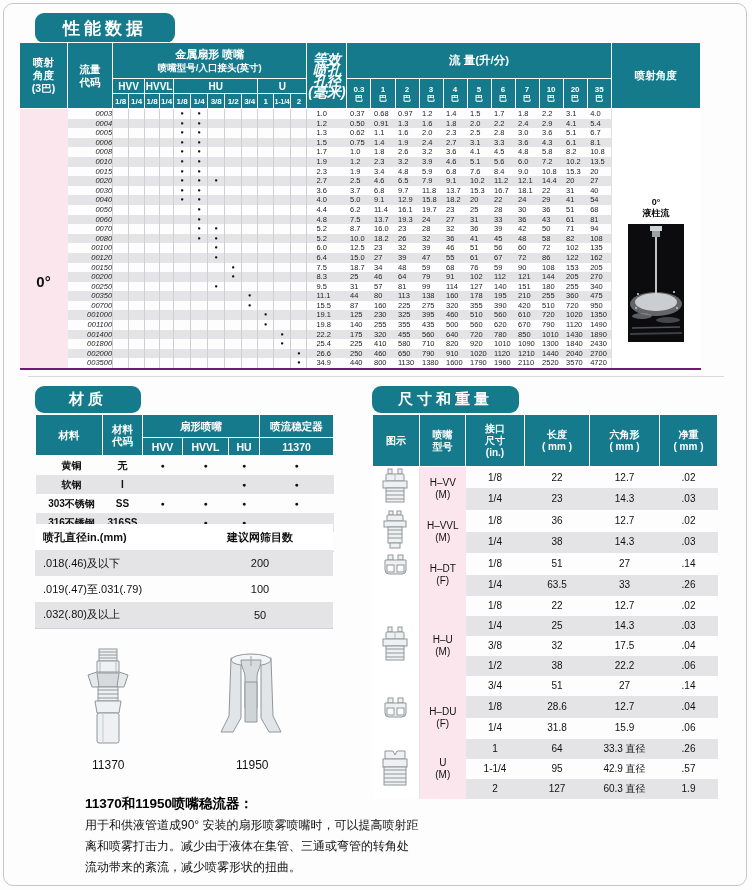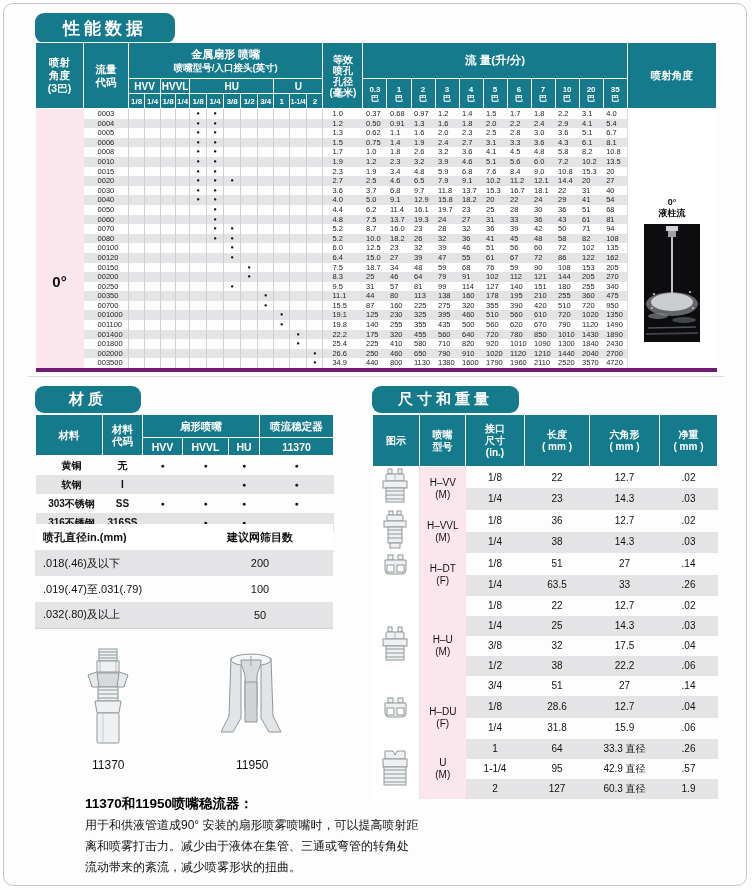--- a/index.html
+++ b/index.html
@@ -4,36 +4,36 @@
 <style>
   html,body{margin:0;padding:0;background:#fff;}
   *{box-sizing:border-box;font-family:"Liberation Sans",sans-serif;}
   #page{position:relative;width:752px;height:890px;background:#fdfdfd;overflow:hidden;}
   #frame{position:absolute;left:3px;top:3px;right:5px;bottom:4px;border:1px solid #c3c7c9;border-radius:10px;pointer-events:none;}
   .divider{position:absolute;left:28px;width:696px;top:376px;border-top:1px solid #d8dadb;}
   .tab{position:absolute;background:#157b8c;color:#fff;font-weight:bold;border-radius:9px;display:flex;align-items:center;justify-content:center;letter-spacing:4px;}
   .pre{white-space:pre-line;}
   table{border-collapse:collapse;table-layout:fixed;}
   
-  #perf{position:absolute;left:35px;top:42px;width:682px;border-bottom:4px solid #701a75;}
+  #perf{position:absolute;left:19px;top:42px;width:682px;border-bottom:2px solid #701a75;}
   #perf td{padding:0;overflow:hidden;}
   #perf .h{background:#157b8c;color:#fff;font-weight:bold;text-align:center;vertical-align:middle;border:1px solid #fff;}
   #perf .h-angle{font-size:10.5px;line-height:13px;}
   #perf .h-code{font-size:10.5px;line-height:13px;}
   #perf .h-group{font-size:11px;line-height:14px;}
   #perf .h-group .sub{font-size:9.5px;}
   #perf .h-fam{font-size:10px;border-bottom:1px solid #fff;}
   #perf .h-size{font-size:8px;}
   #perf .h-size.small{font-size:6.5px;}
-  #perf .h-ori{font-size:10px;line-height:11px;}
+  #perf .h-ori{font-size:14px;line-height:11px;font-style:italic;}
   #perf .h-flow{font-size:11.5px;}
   #perf .h-pr{font-size:8px;line-height:9px;}
   #perf tbody td{height:9.6px;font-size:7.5px;line-height:9.6px;color:#1c1c1c;}
   #perf tbody tr.alt .sc{background:#e4e4e6;}
-  #perf .code{text-align:left;padding-left:14px;}
+  #perf .code{text-align:right;padding-left:14px;font-style:italic;}
   #perf .ck{border-left:1px solid #cdd1d3;text-align:center;font-size:5.5px;color:#111;}
   #perf .ck.last{border-right:1px solid #cdd1d3;}
   #perf .ori{text-align:left;padding-left:9px;}
   #perf .fv{text-align:left;padding-left:3px;}
   #perf .angle-cell{background:#fbe6ee;vertical-align:top;text-align:center;}
   #perf .angle-cell .big{margin-top:168px;font-size:15px;font-weight:bold;color:#111;}
   #perf .spray-cell{background:#fff;vertical-align:top;text-align:center;border-left:1px solid #e0e0e0;}
   #perf .spray-cap{margin-top:88px;font-size:9px;font-weight:bold;line-height:11px;color:#111;}
   
   #mats{position:absolute;left:35px;top:414px;width:298px;border-bottom:1px solid #cfd2d4;}

